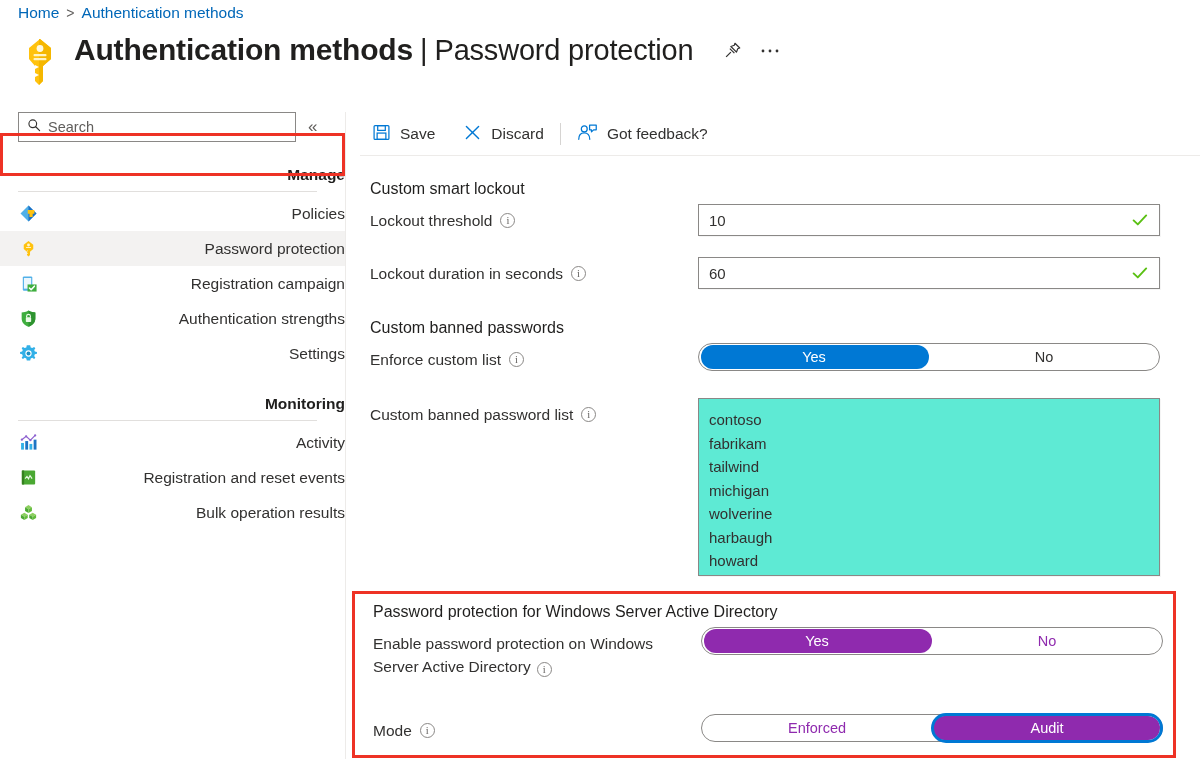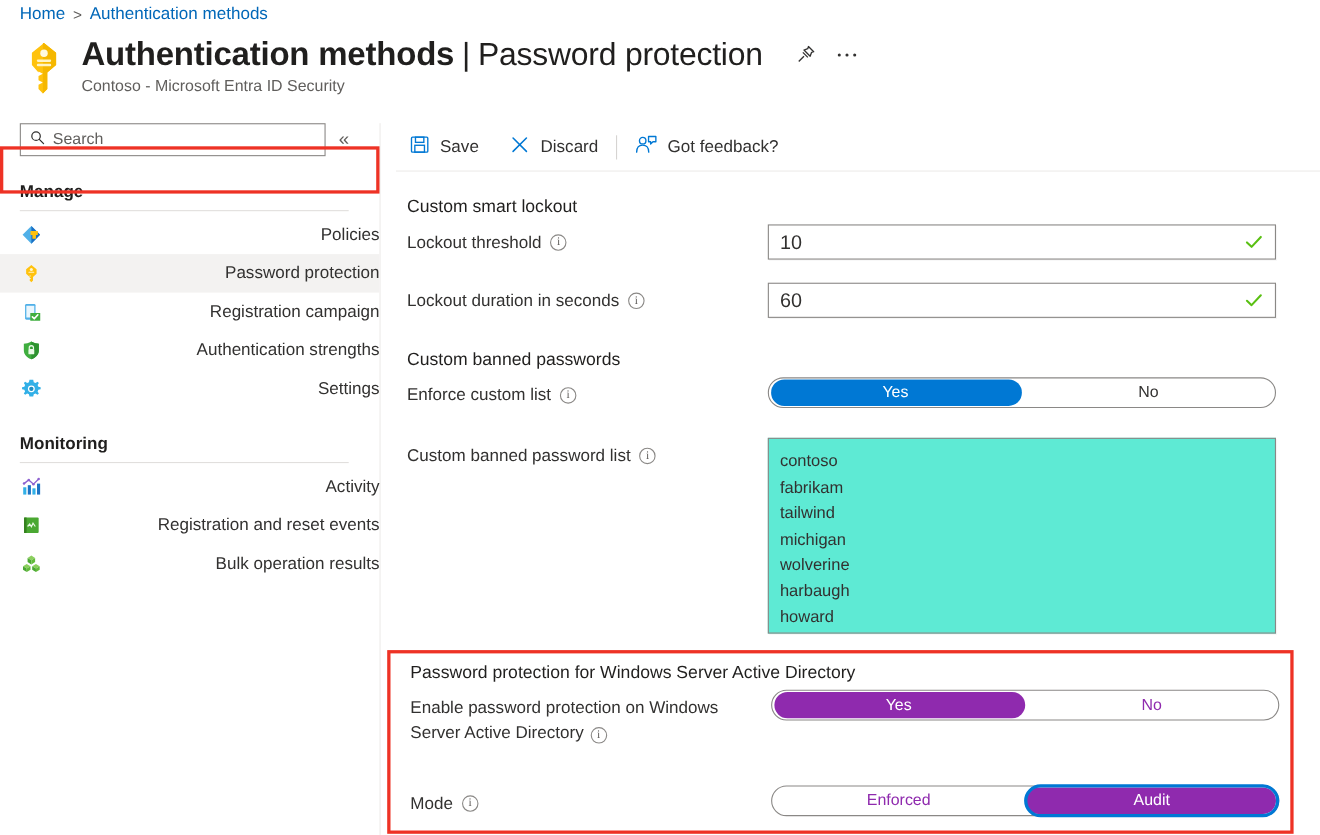--- a/index.html
+++ b/index.html
@@ -51,21 +51,21 @@
     width: 278px; height: 30px; border: 1px solid #8a8886; background:#fff;
     display:flex; align-items:center; gap:7px; padding: 0 8px;
   }
   .search-box .ph { font-size: 14.5px; color:#605e5c; }
   .collapse-btn {
     margin-left: 12px; color:#605e5c; font-size: 17px; cursor:pointer;
     user-select:none;
   }
   .nav-section-title {
     font-size: 15.5px; font-weight: 700; color:#201f1e;
-    padding: 0 0 0 18px; margin-top: 24px;
+    padding: 0 0 0 18px; margin-top: 24px; text-align: right;
   }
   .nav-rule { height:1px; background:#e1dfdd; margin: 7px 28px 4px 18px; }
   .nav-item {
     display:flex; align-items:center; gap: 14px;
     height: 35px; padding-left: 18px; cursor: pointer;
     font-size: 15.5px; color: #323130; justify-content: space-between;
   }
   .nav-item.selected { background:#f3f2f1; }
   .nav-ico { width: 20px; height: 20px; flex:none; display:flex; align-items:center; justify-content:center;}
   .redbox-nav {
@@ -106,21 +106,21 @@
   .info::after {
     content:"i"; position:absolute; left:0; right:0; top:-1px;
     text-align:center; font-size:10.5px; color:#605e5c;
     font-family:"Liberation Serif", serif; line-height:16px;
   }
   .inline-info { display:inline-flex; vertical-align: middle; margin-left: 6px; }
 
   .field {
     width: 462px; height: 32px; border:1px solid #8a8886; background:#fff;
     display:flex; align-items:center; padding: 0 10px;
-    font-size: 18px; color:#323130; position:relative;
+    font-size: 15px; color:#323130; position:relative;
     box-shadow: 1px 1px 0 rgba(0,0,0,0.04);
   }
   .check { position:absolute; right:10px; top:6px; }
 
   
   .toggle {
     width: 462px; height: 28px; border:1px solid #8a8886; border-radius:14px;
     background:#fff; display:flex; align-items:flex-end; position:relative;
     overflow: visible;
   }
@@ -196,21 +196,20 @@
           </span>
           <span class="icon-btn">
             <svg width="20" height="8" viewBox="0 0 20 8">
               <circle cx="3" cy="4" r="1.4" fill="#323130"></circle>
               <circle cx="10" cy="4" r="1.4" fill="#323130"></circle>
               <circle cx="17" cy="4" r="1.4" fill="#323130"></circle>
             </svg>
           </span>
         </span>
       </div>
-      <div class="subtitle">Contoso - Microsoft Entra ID Security</div>
     </div>
   </div>
 
   <div class="vdiv"></div>
 
   <div class="leftnav">
 
     <div class="search-row">
       <div class="search-box">
         <span>

